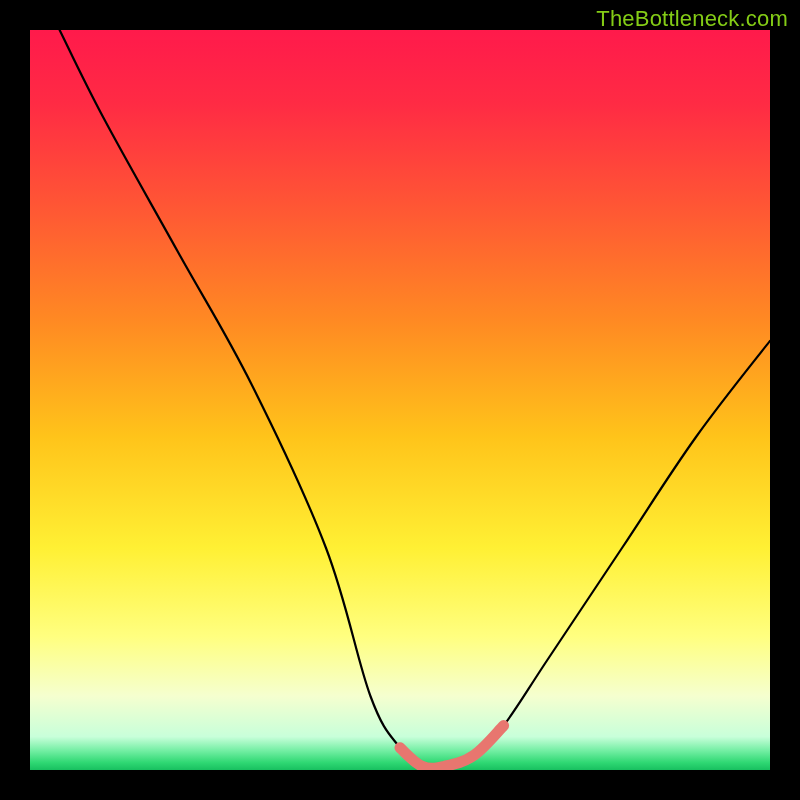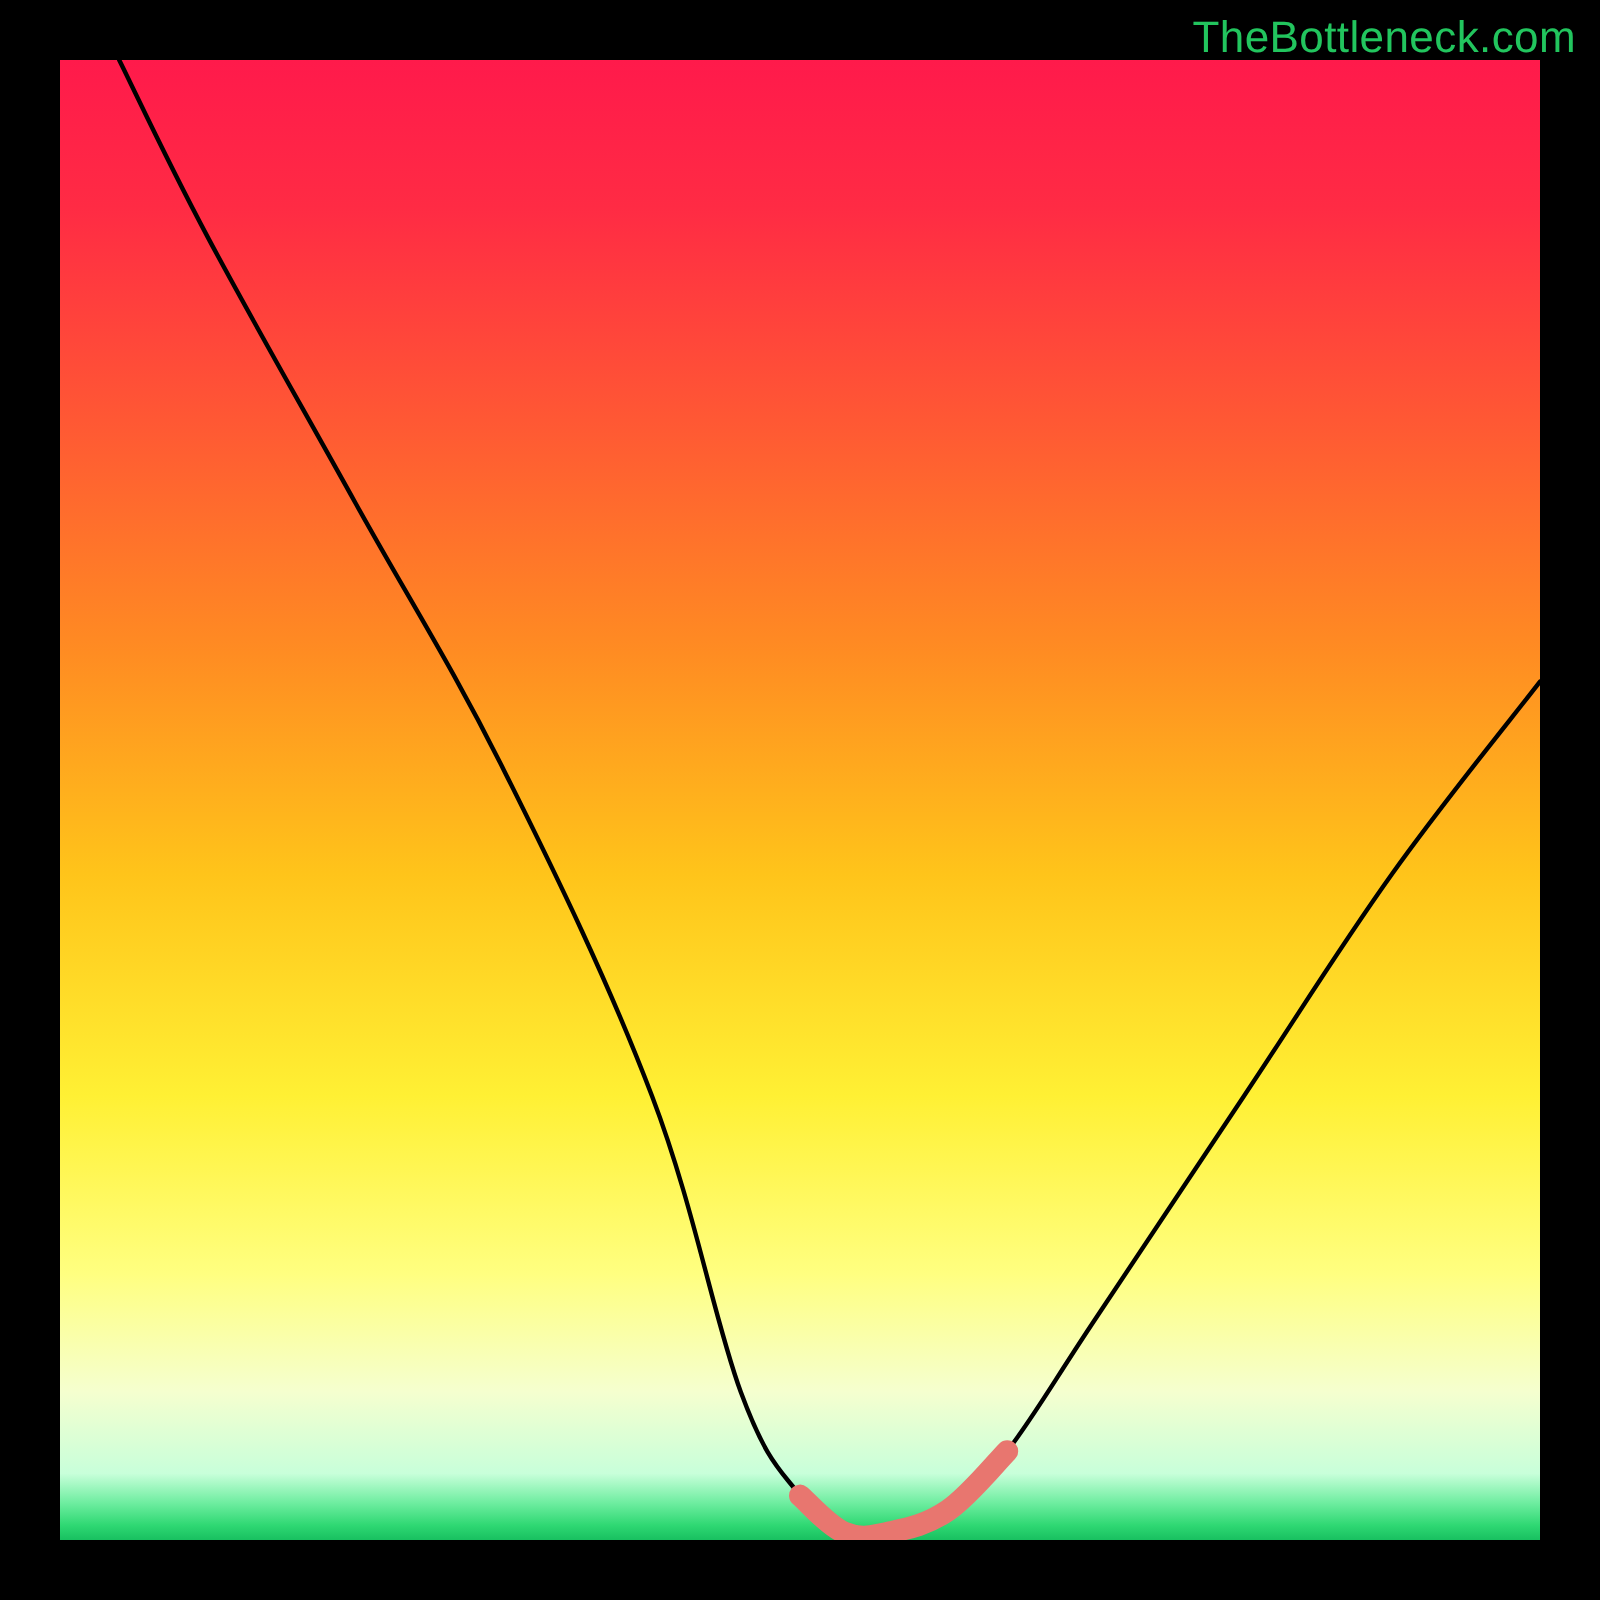--- a/index.html
+++ b/index.html
@@ -8,21 +8,21 @@
     height: 800px;
     background: #000;
     position: relative;
     font-family: Arial, sans-serif;
     overflow: hidden;
   }
   .watermark {
     position: absolute;
     top: 6px;
     right: 12px;
-    color: #22c55e;
+    color: #84cc16;
     font-size: 22px;
     font-weight: 500;
     z-index: 10;
     letter-spacing: 0.2px;
   }
   .frame {
     position: absolute;
     left: 30px;
     top: 30px;
     width: 740px;

